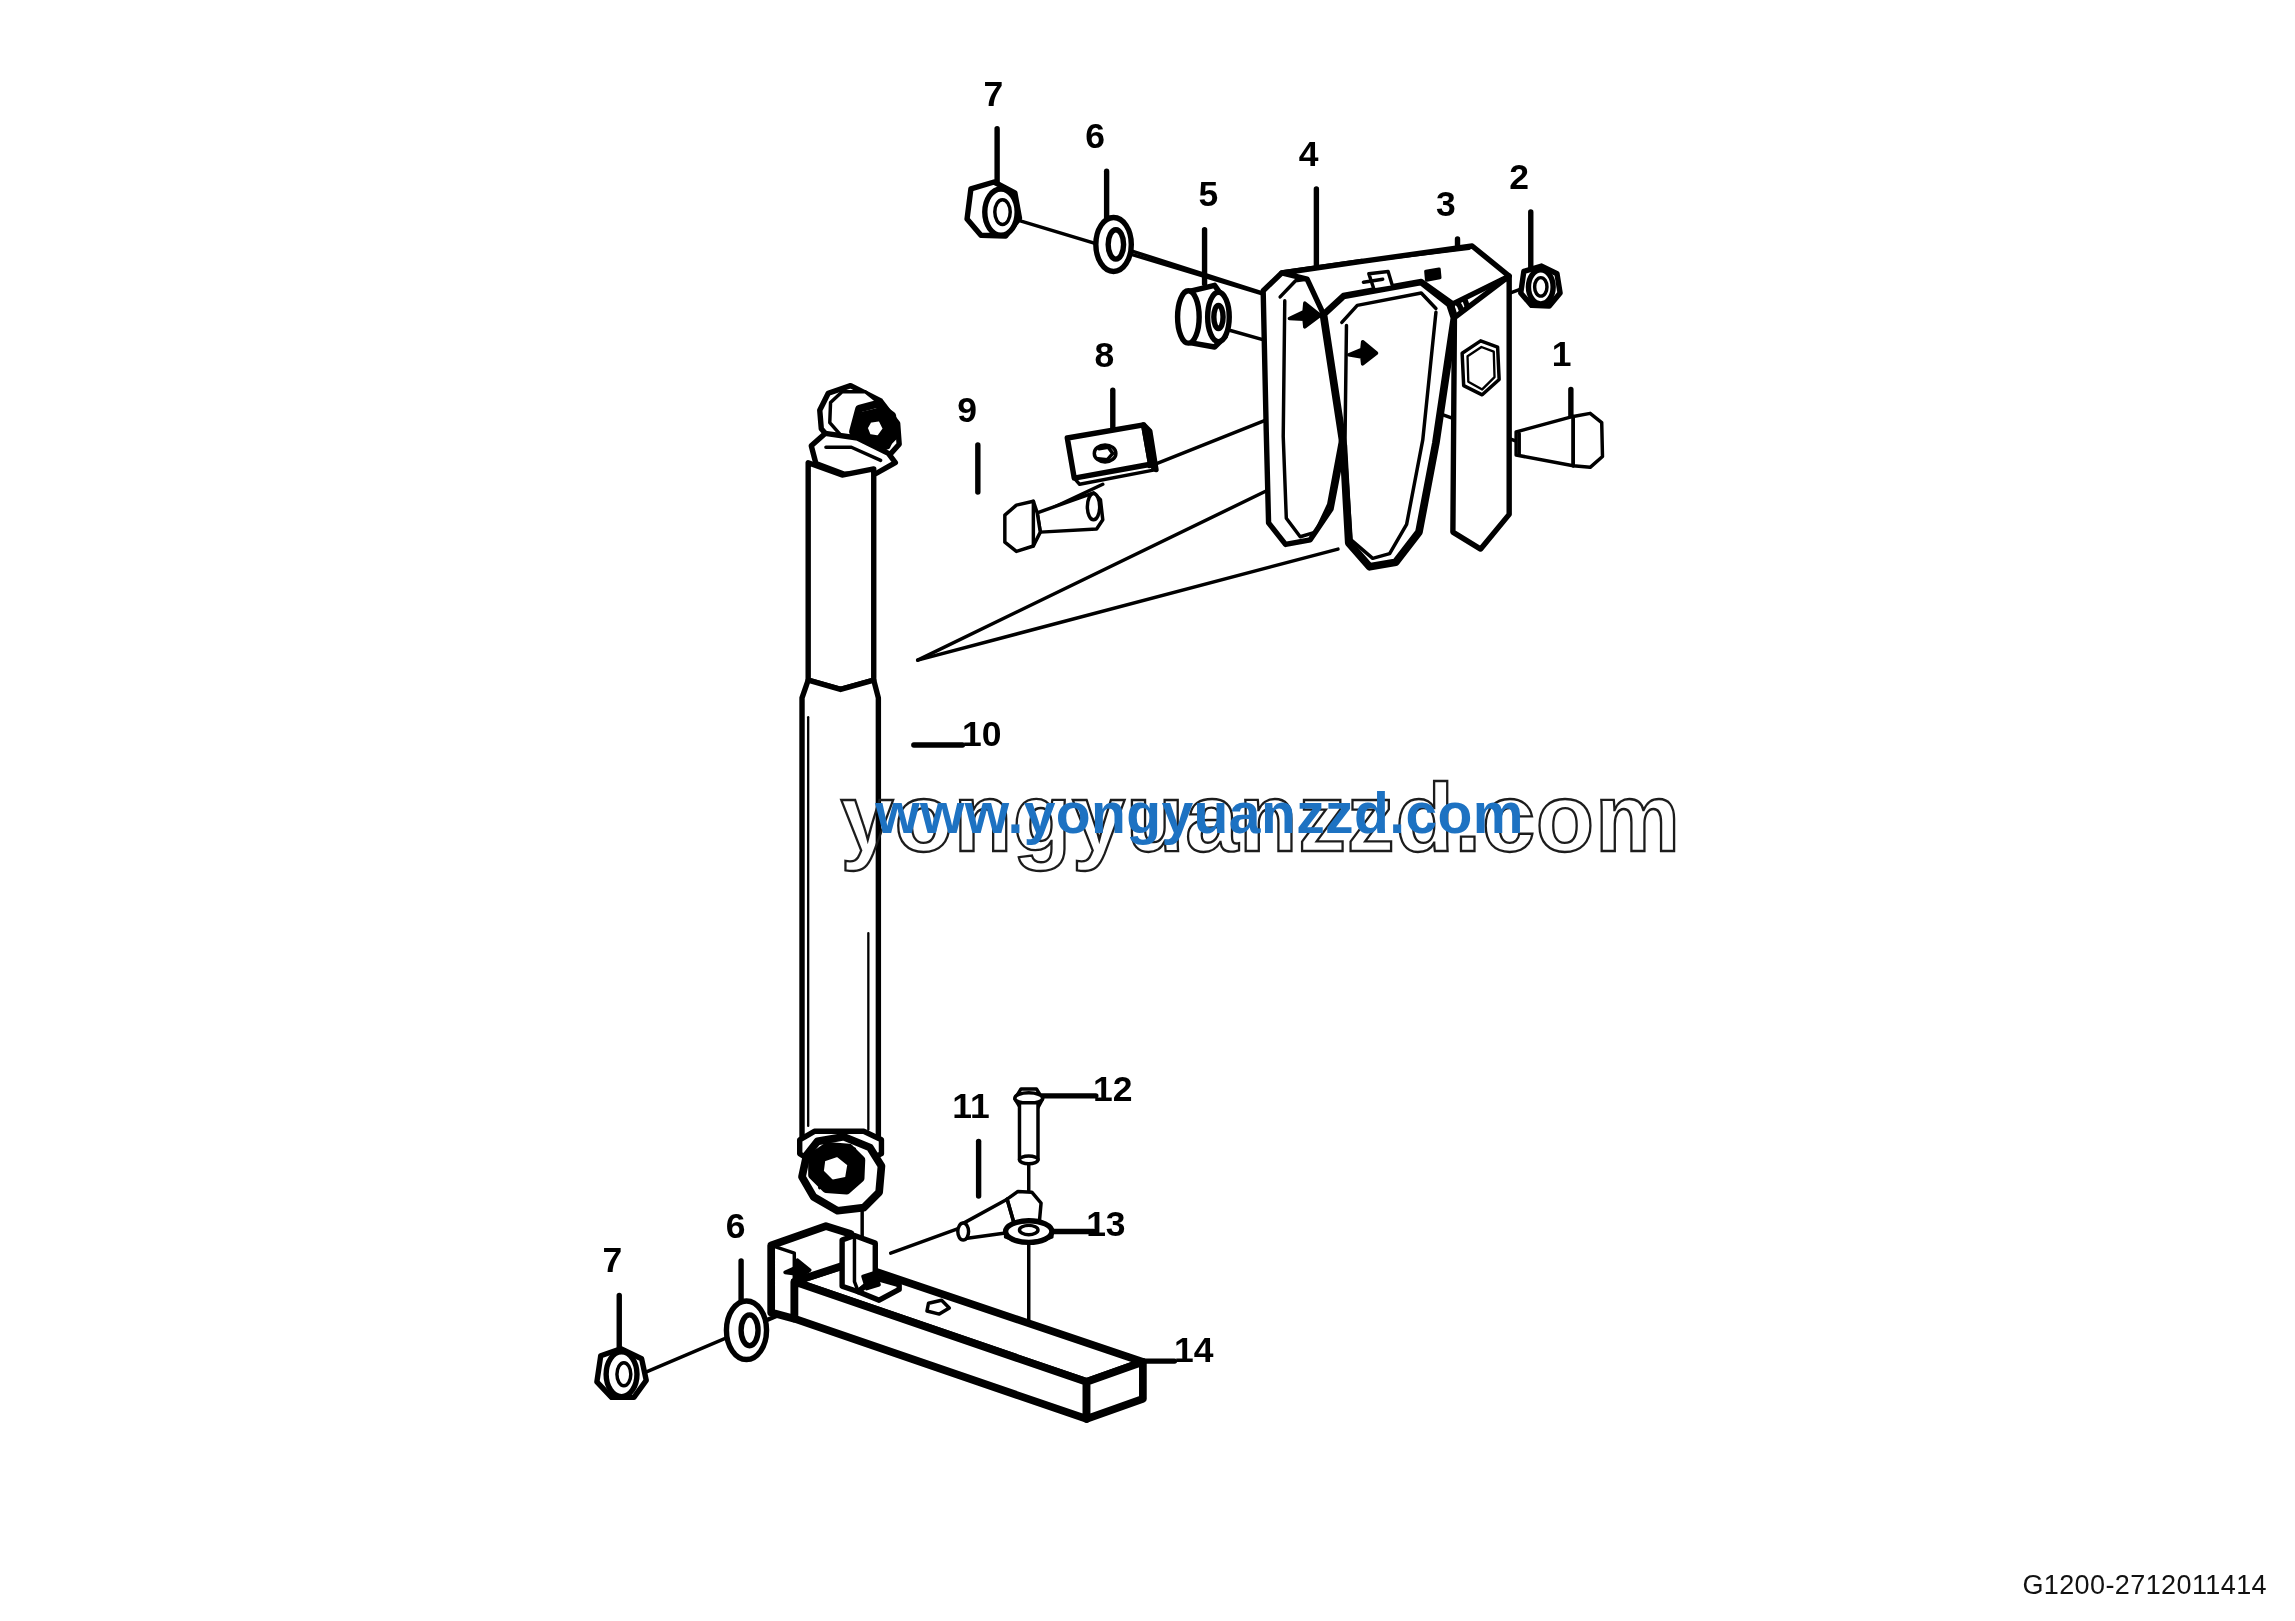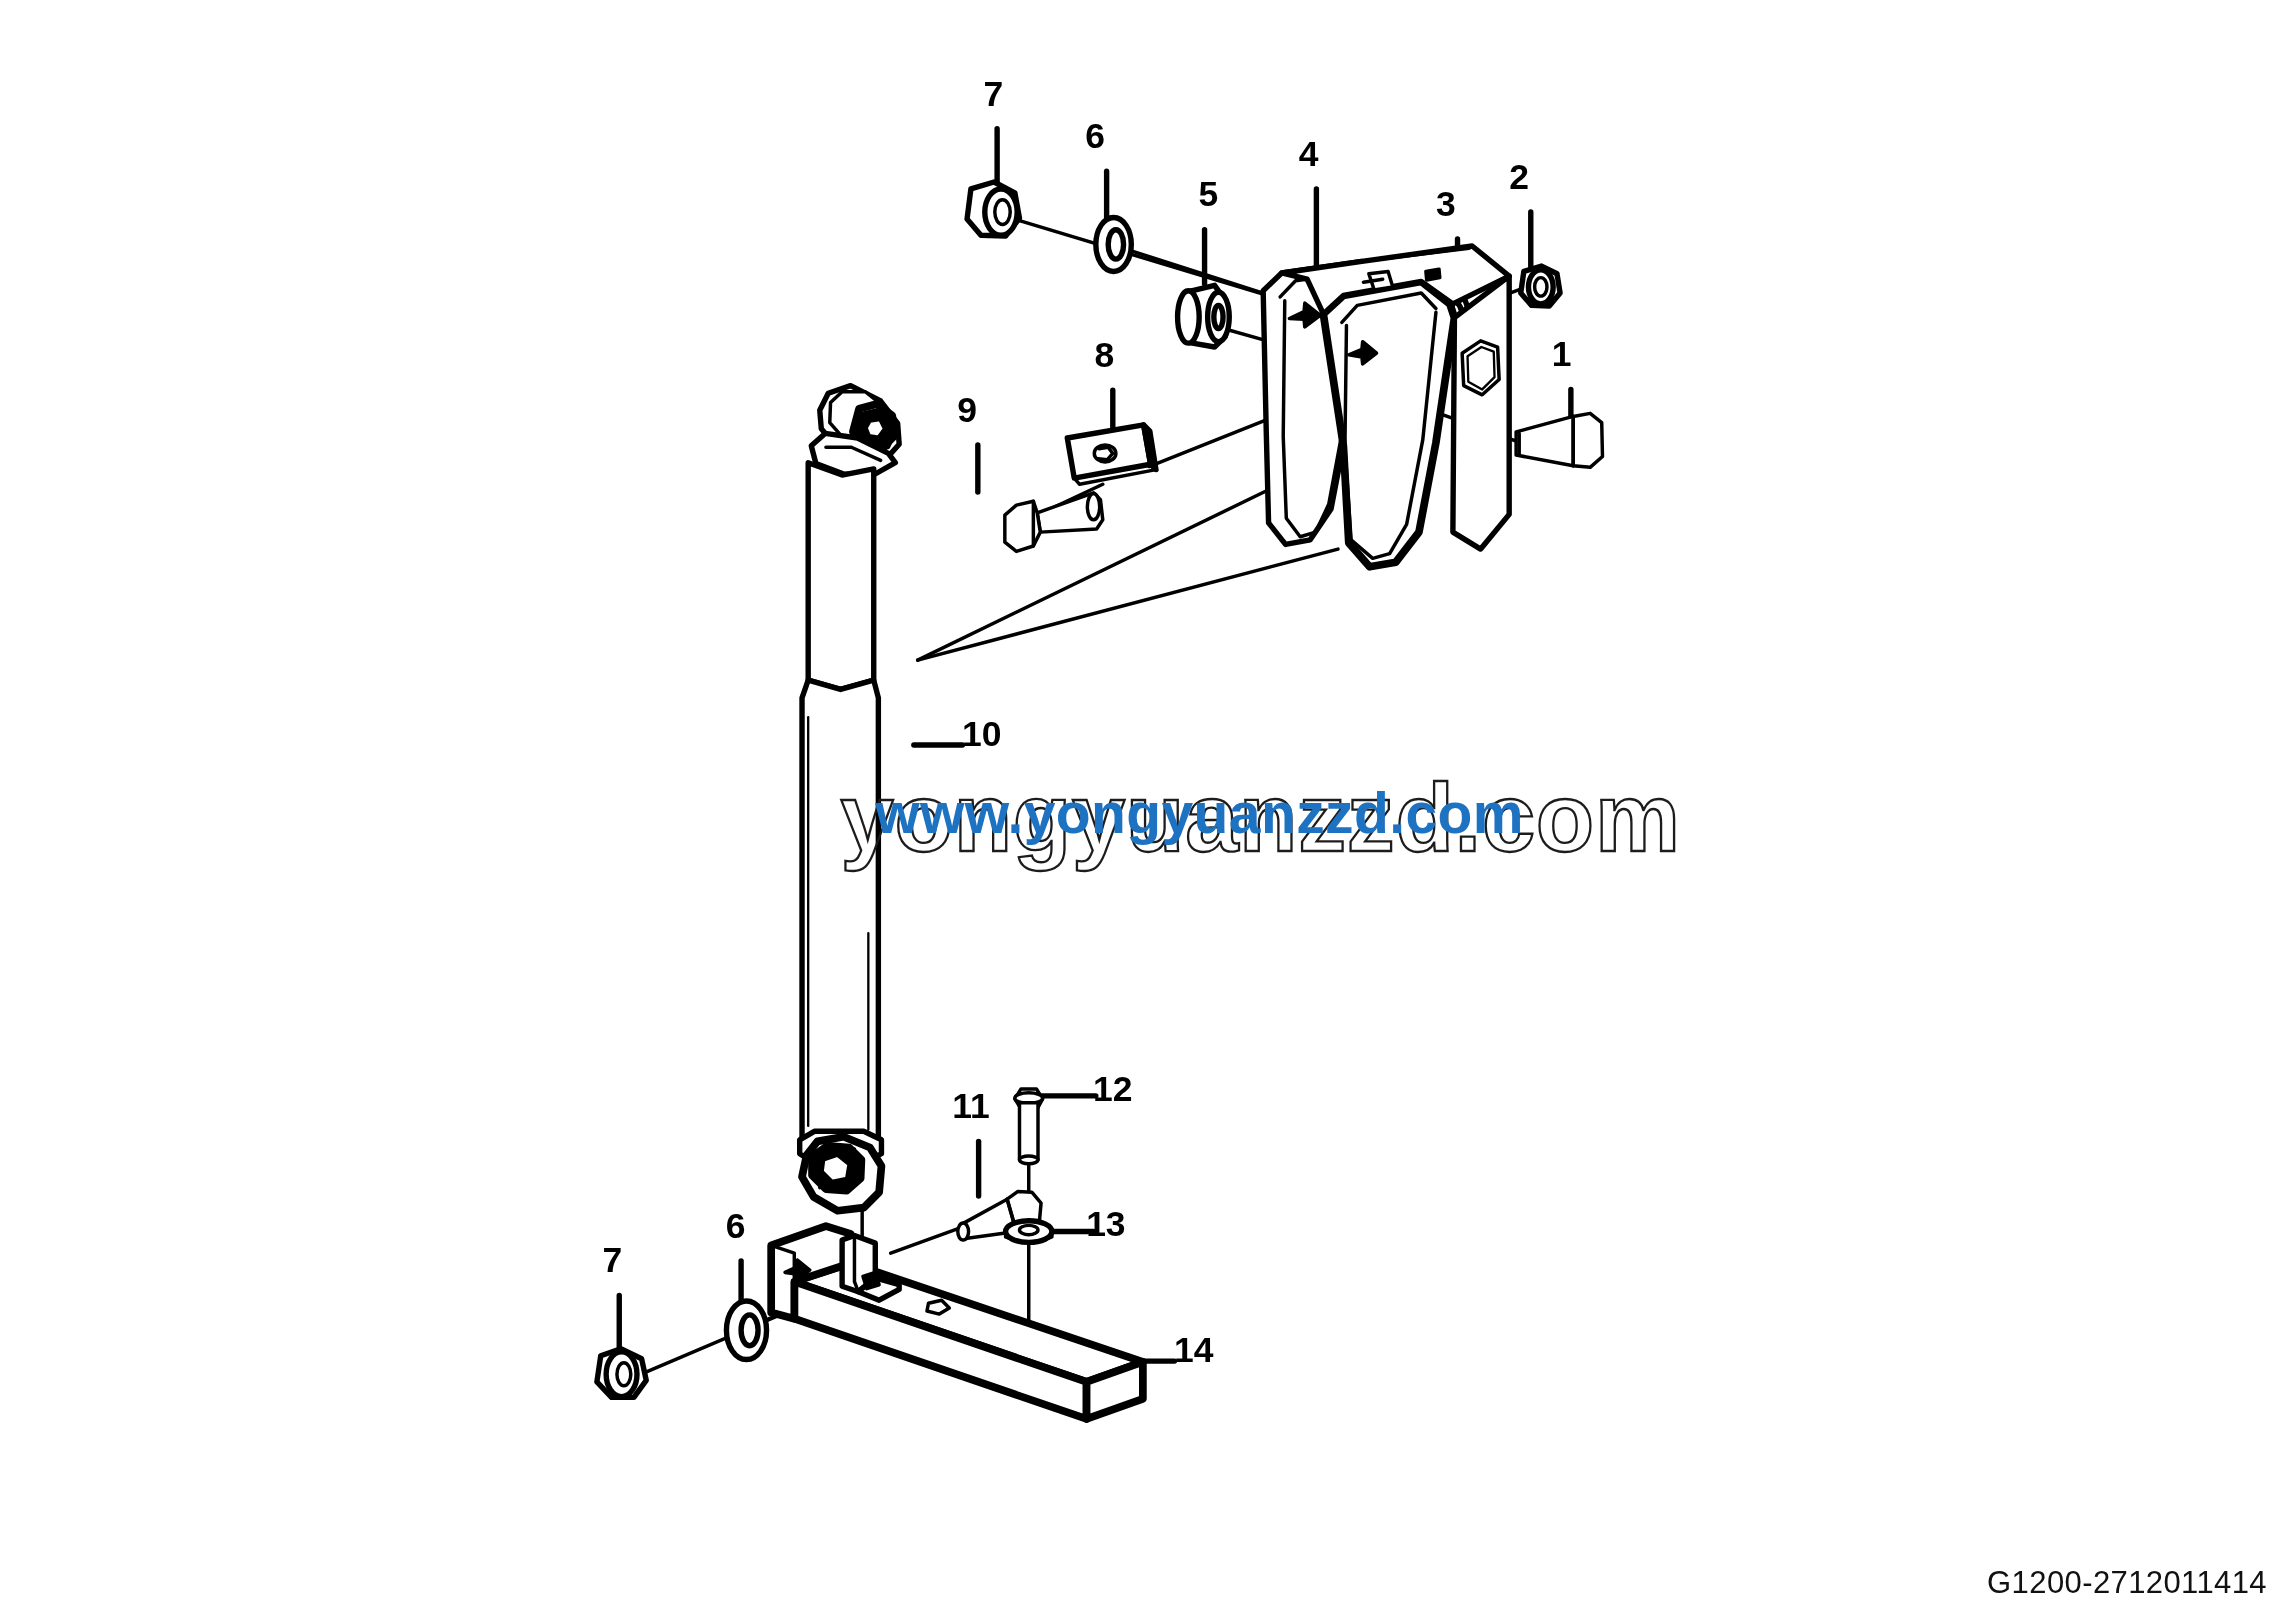--- a/index.html
+++ b/index.html
@@ -33,21 +33,21 @@
     font-family: "Liberation Sans", sans-serif;
     font-weight: bold;
     font-size: 46px;
     fill: #000000;
   }
   .part-code {
     position: absolute;
     right: 28px;
     bottom: 20px;
     font-family: "Liberation Sans", sans-serif;
-    font-size: 31px;
+    font-size: 27px;
     color: #111111;
     letter-spacing: 0.4px;
     white-space: nowrap;
     margin-top: 11px;
   }
   .wm-big {
     font-family: "Liberation Sans", sans-serif;
     font-weight: bold;
     font-size: 124px;
     fill: none;

